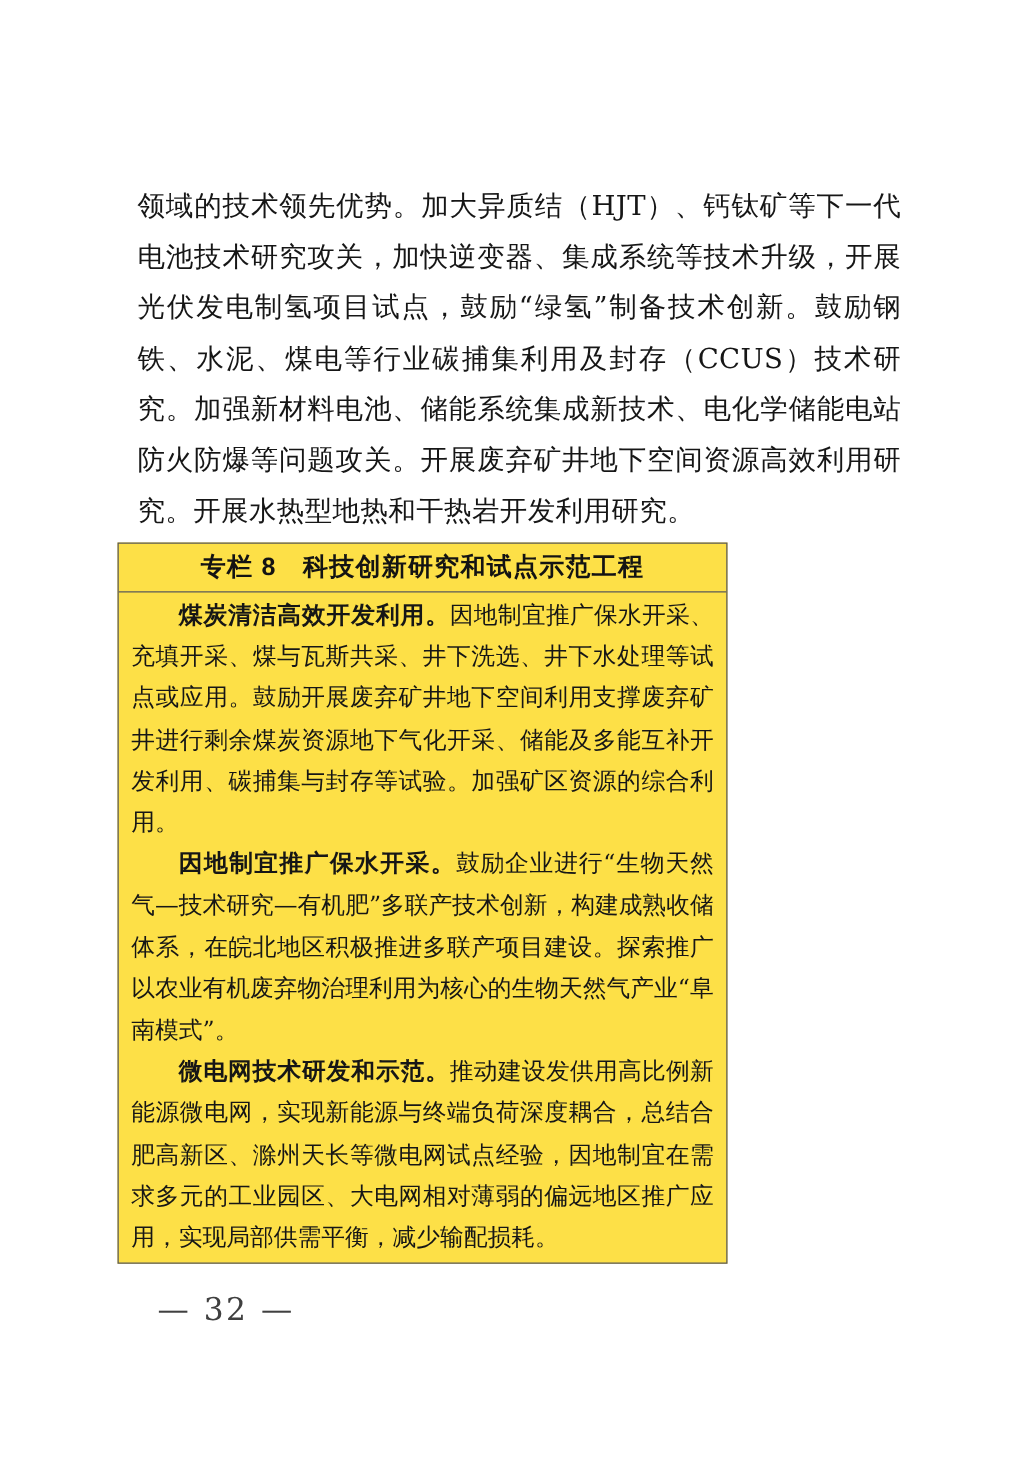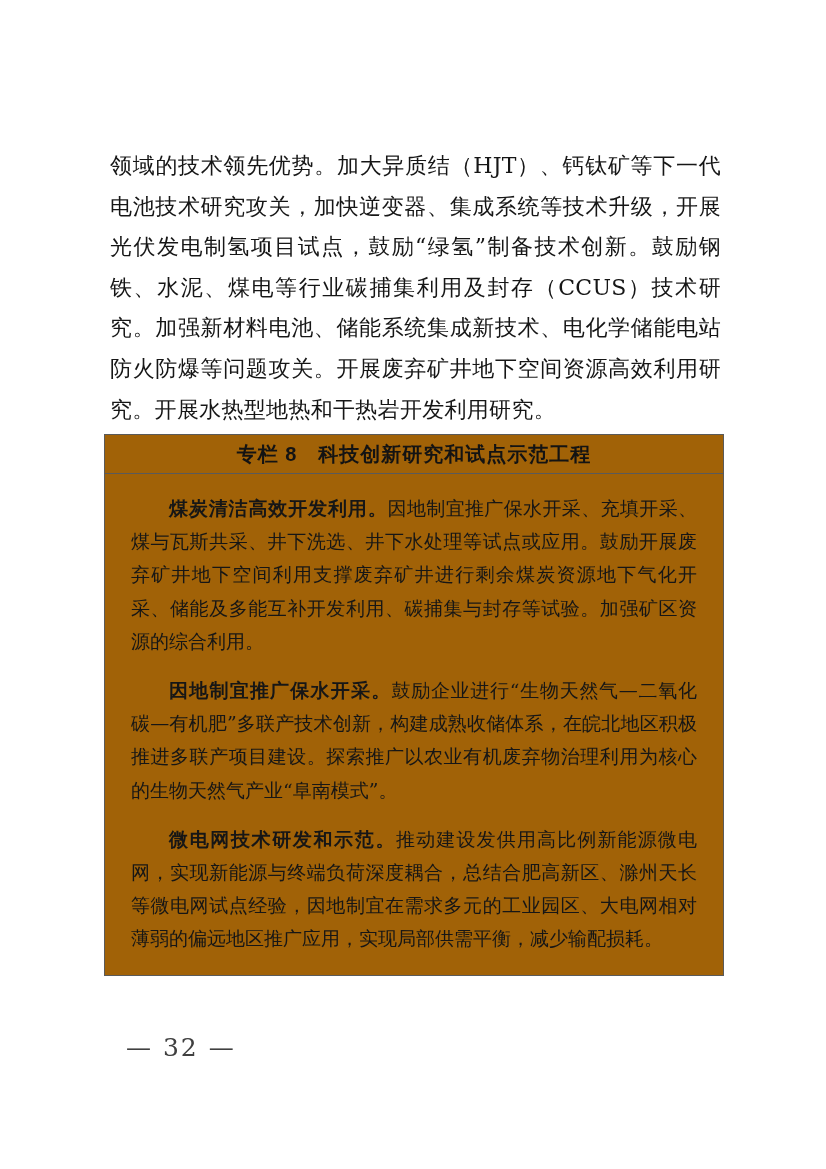--- a/index.html
+++ b/index.html
@@ -25,43 +25,43 @@
     margin: 0;
     font-size: 22px;
     line-height: 40.6px;
     text-align: justify;
     text-justify: inter-character;
     letter-spacing: 0.3px;
     color: #161616;
   }
   .callout {
     position: absolute;
-    left: 104px;
+    left: 94px;
     top: 434px;
-    width: 620px;
+    width: 488px;
     border: 1.5px solid #5a5a5a;
     box-sizing: border-box;
-    background: #a16207;
+    background: #fde047;
   }
   .callout-title {
     height: 38px;
     line-height: 38px;
     border-bottom: 1.5px solid #5a5a5a;
     text-align: center;
     font-family: "Liberation Sans", "DejaVu Sans", sans-serif;
     font-weight: bold;
     font-size: 20px;
     color: #131313;
     letter-spacing: 1px;
   }
   .callout-body {
     padding: 2px 10px 3px 10px;
   }
   .callout-body p {
-    margin: 16px;
+    margin: 0;
     font-size: 19px;
     line-height: 33.2px;
     text-align: justify;
     text-justify: inter-character;
     text-indent: 2em;
     color: #161616;
   }
   .callout-body p b.lead {
     font-weight: bold;
     letter-spacing: 0.5px;
@@ -80,20 +80,20 @@
 <body>
 
 <div class="page">
 
   <p class="body-text">领域的技术领先优势。加大异质结（HJT）、钙钛矿等下一代电池技术研究攻关，加快逆变器、集成系统等技术升级，开展光伏发电制氢项目试点，鼓励“绿氢”制备技术创新。鼓励钢铁、水泥、煤电等行业碳捕集利用及封存（CCUS）技术研究。加强新材料电池、储能系统集成新技术、电化学储能电站防火防爆等问题攻关。开展废弃矿井地下空间资源高效利用研究。开展水热型地热和干热岩开发利用研究。</p>
 
   <div class="callout">
     <div class="callout-title">专栏 8　科技创新研究和试点示范工程</div>
     <div class="callout-body">
       <p><b class="lead">煤炭清洁高效开发利用。</b><span>因地制宜推广保水开采、充填开采、煤与瓦斯共采、井下洗选、井下水处理等试点或应用。鼓励开展废弃矿井地下空间利用支撑废弃矿井进行剩余煤炭资源地下气化开采、储能及多能互补开发利用、碳捕集与封存等试验。加强矿区资源的综合利用。</span></p>
-      <p><b class="lead">因地制宜推广保水开采。</b><span>鼓励企业进行“生物天然气—二氧化碳—有机肥”多联产技术创新，构建成熟收储体系，在皖北地区积极推进多联产项目建设。探索推广以农业有机废弃物治理利用为核心的生物天然气产业“阜南模式”。</span></p>
+      <p><b class="lead">因地制宜推广保水开采。</b><span>鼓励企业进行“生物天然气—技术研究—有机肥”多联产技术创新，构建成熟收储体系，在皖北地区积极推进多联产项目建设。探索推广以农业有机废弃物治理利用为核心的生物天然气产业“阜南模式”。</span></p>
       <p><b class="lead">微电网技术研发和示范。</b><span>推动建设发供用高比例新能源微电网，实现新能源与终端负荷深度耦合，总结合肥高新区、滁州天长等微电网试点经验，因地制宜在需求多元的工业园区、大电网相对薄弱的偏远地区推广应用，实现局部供需平衡，减少输配损耗。</span></p>
     </div>
   </div>
 
   <div class="page-number">— 32 —</div>
 
 </div>
 
 </body></html>

